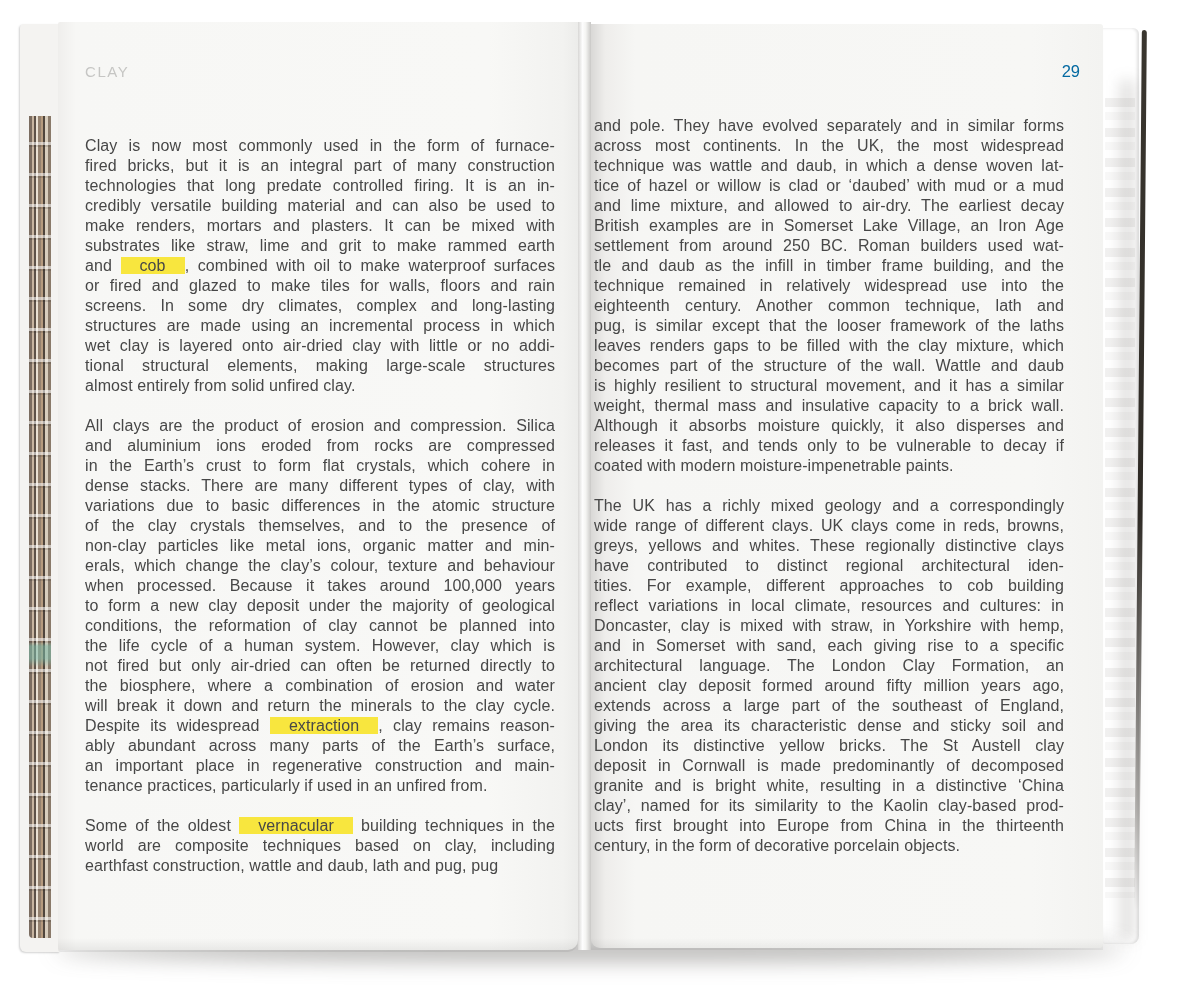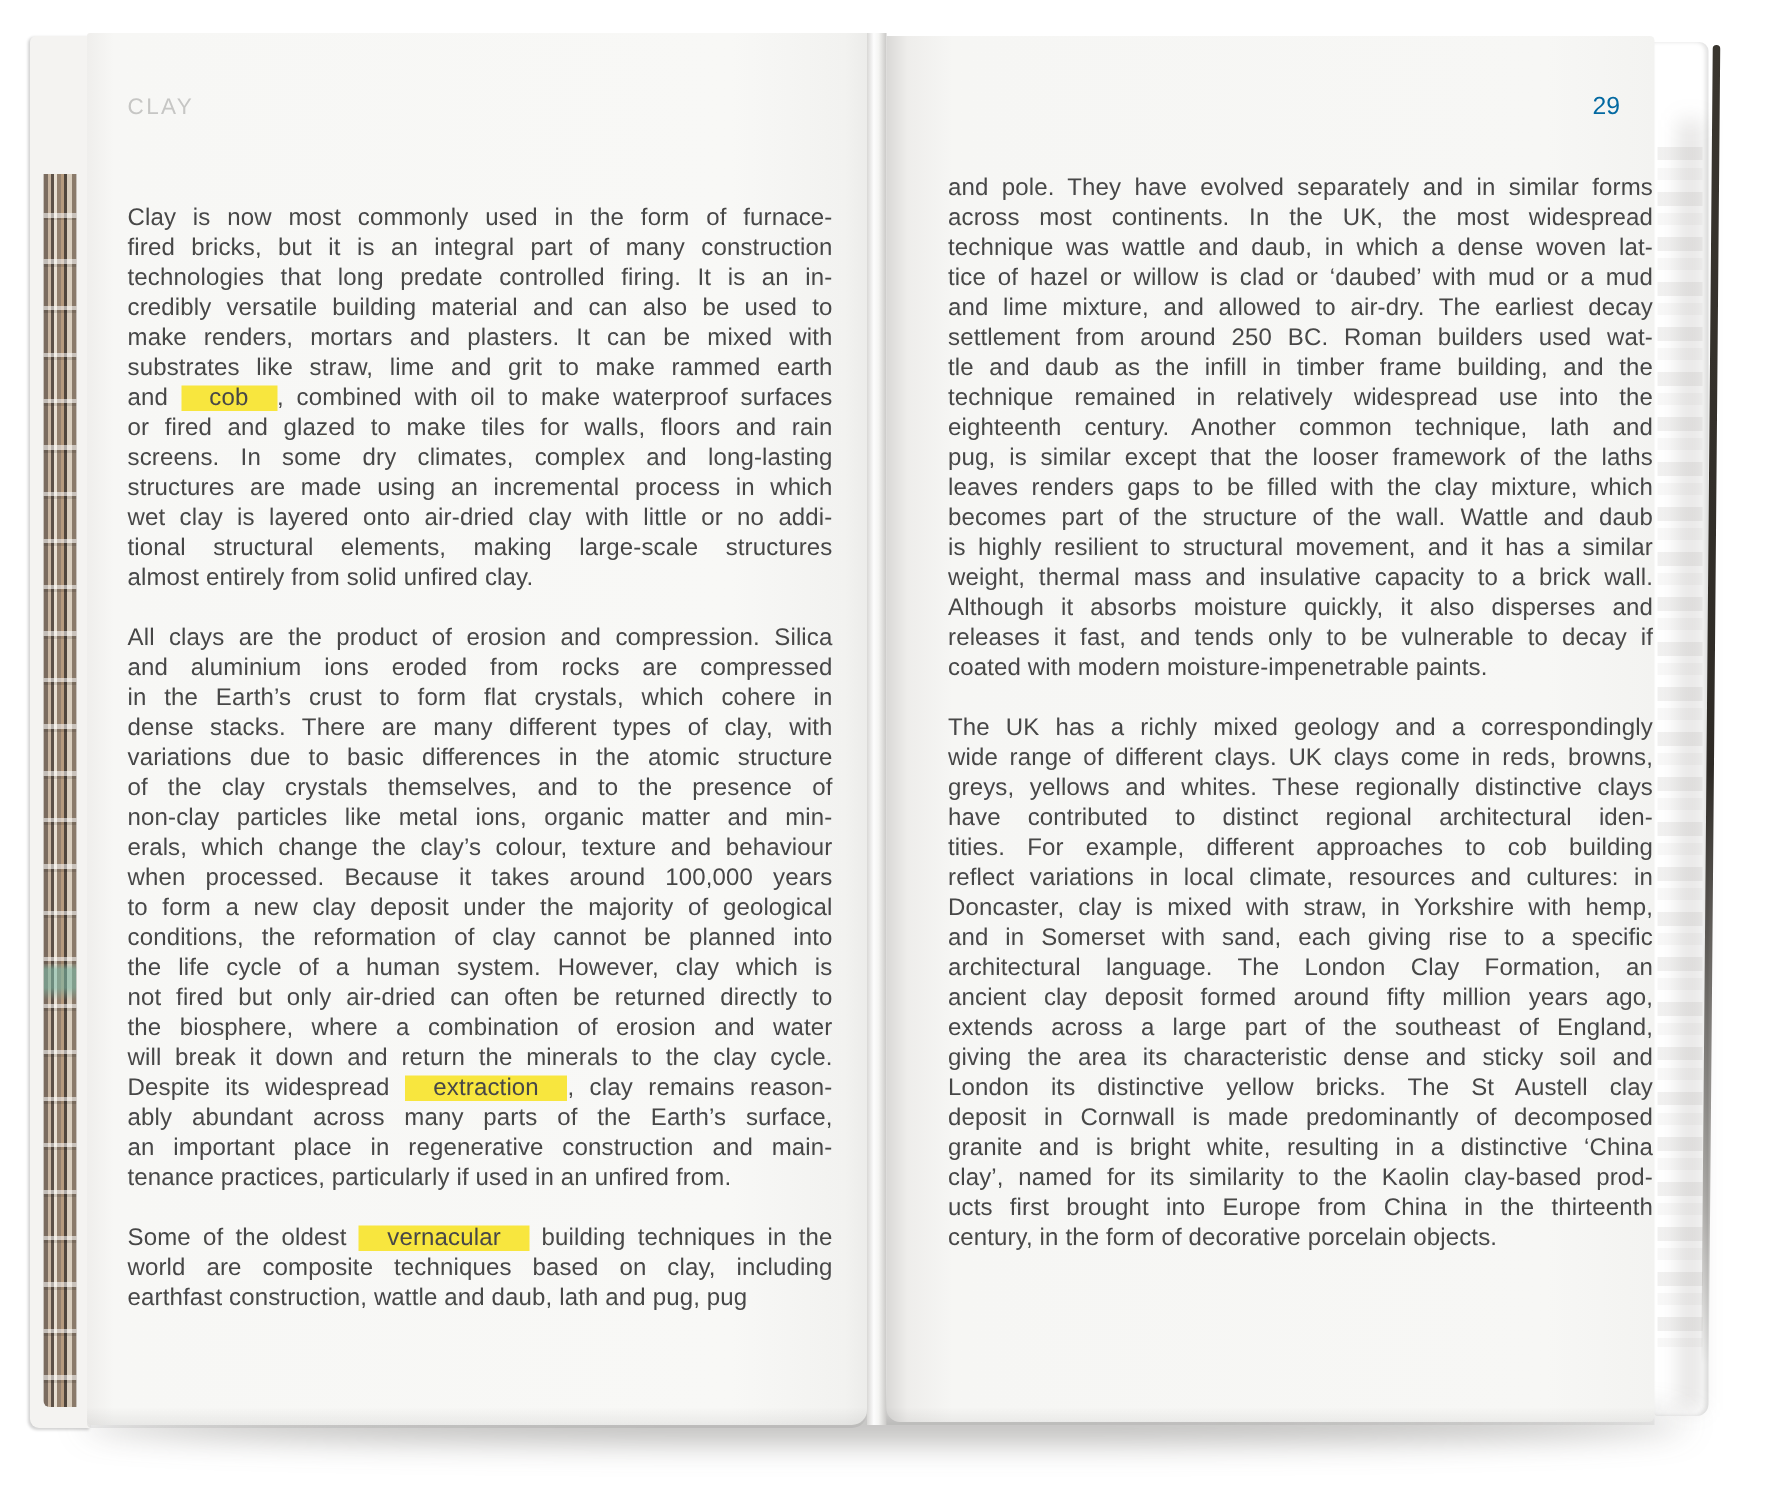--- a/index.html
+++ b/index.html
@@ -54,21 +54,21 @@
   .right-stack .streaks { position:absolute; left:2px; top:70px; width:30px; height:800px;
     background:repeating-linear-gradient(180deg, rgba(120,115,110,0.10) 0 9px, rgba(255,255,255,0) 9px 14px, rgba(120,115,110,0.05) 14px 22px, rgba(255,255,255,0) 22px 30px); }
   .cover-edge { position:absolute; left:1138px; top:30px; width:5px; height:880px;
     background:linear-gradient(180deg, #3a362f 0, #2e2a25 55%, rgba(60,55,48,0.35) 88%, rgba(60,55,48,0) 100%);
     border-radius:3px; transform:rotate(0.5deg); }
 
   
   .col { position:absolute; width:470px; color:#474747; font-size:16px; line-height:20px;
     letter-spacing:0.1px; }
   .col-left  { left:85px;  top:116px;margin-top:20px; }
-  .col-right { left:632px; top:116px; }
+  .col-right { left:594px; top:116px; }
 
   .running-head { position:absolute; left:85px; top:63px; font-size:15px; letter-spacing:1.6px;
     color:#c6c6c4; }
   .page-number { position:absolute; left:610px; top:62px; width:470px; text-align:right;
     font-size:16.5px; color:#0369a1; }
 
   .para { margin-bottom:20px; }
   .para:last-child { margin-bottom:0; }
   .line { text-align:justify; text-align-last:justify; white-space:normal; height:20px; overflow:visible; }
   .line.last { text-align-last:left; }
@@ -140,20 +140,21 @@
         <div class="line last">earthfast construction, wattle and daub, lath and pug, pug</div>
       </div>
     </div>
   <div class="col col-right" id="col-right">
       <div class="para">
         <div class="line">and pole. They have evolved separately and in similar forms</div>
         <div class="line">across most continents. In the UK, the most widespread</div>
         <div class="line">technique was wattle and daub, in which a dense woven lat-</div>
         <div class="line">tice of hazel or willow is clad or ‘daubed’ with mud or a mud</div>
         <div class="line">and lime mixture, and allowed to air-dry. The earliest decay</div>
+        <div class="line">British examples are in Somerset Lake Village, an Iron Age</div>
         <div class="line">settlement from around 250 BC. Roman builders used wat-</div>
         <div class="line">tle and daub as the infill in timber frame building, and the</div>
         <div class="line">technique remained in relatively widespread use into the</div>
         <div class="line">eighteenth century. Another common technique, lath and</div>
         <div class="line">pug, is similar except that the looser framework of the laths</div>
         <div class="line">leaves renders gaps to be filled with the clay mixture, which</div>
         <div class="line">becomes part of the structure of the wall. Wattle and daub</div>
         <div class="line">is highly resilient to structural movement, and it has a similar</div>
         <div class="line">weight, thermal mass and insulative capacity to a brick wall.</div>
         <div class="line">Although it absorbs moisture quickly, it also disperses and</div>

